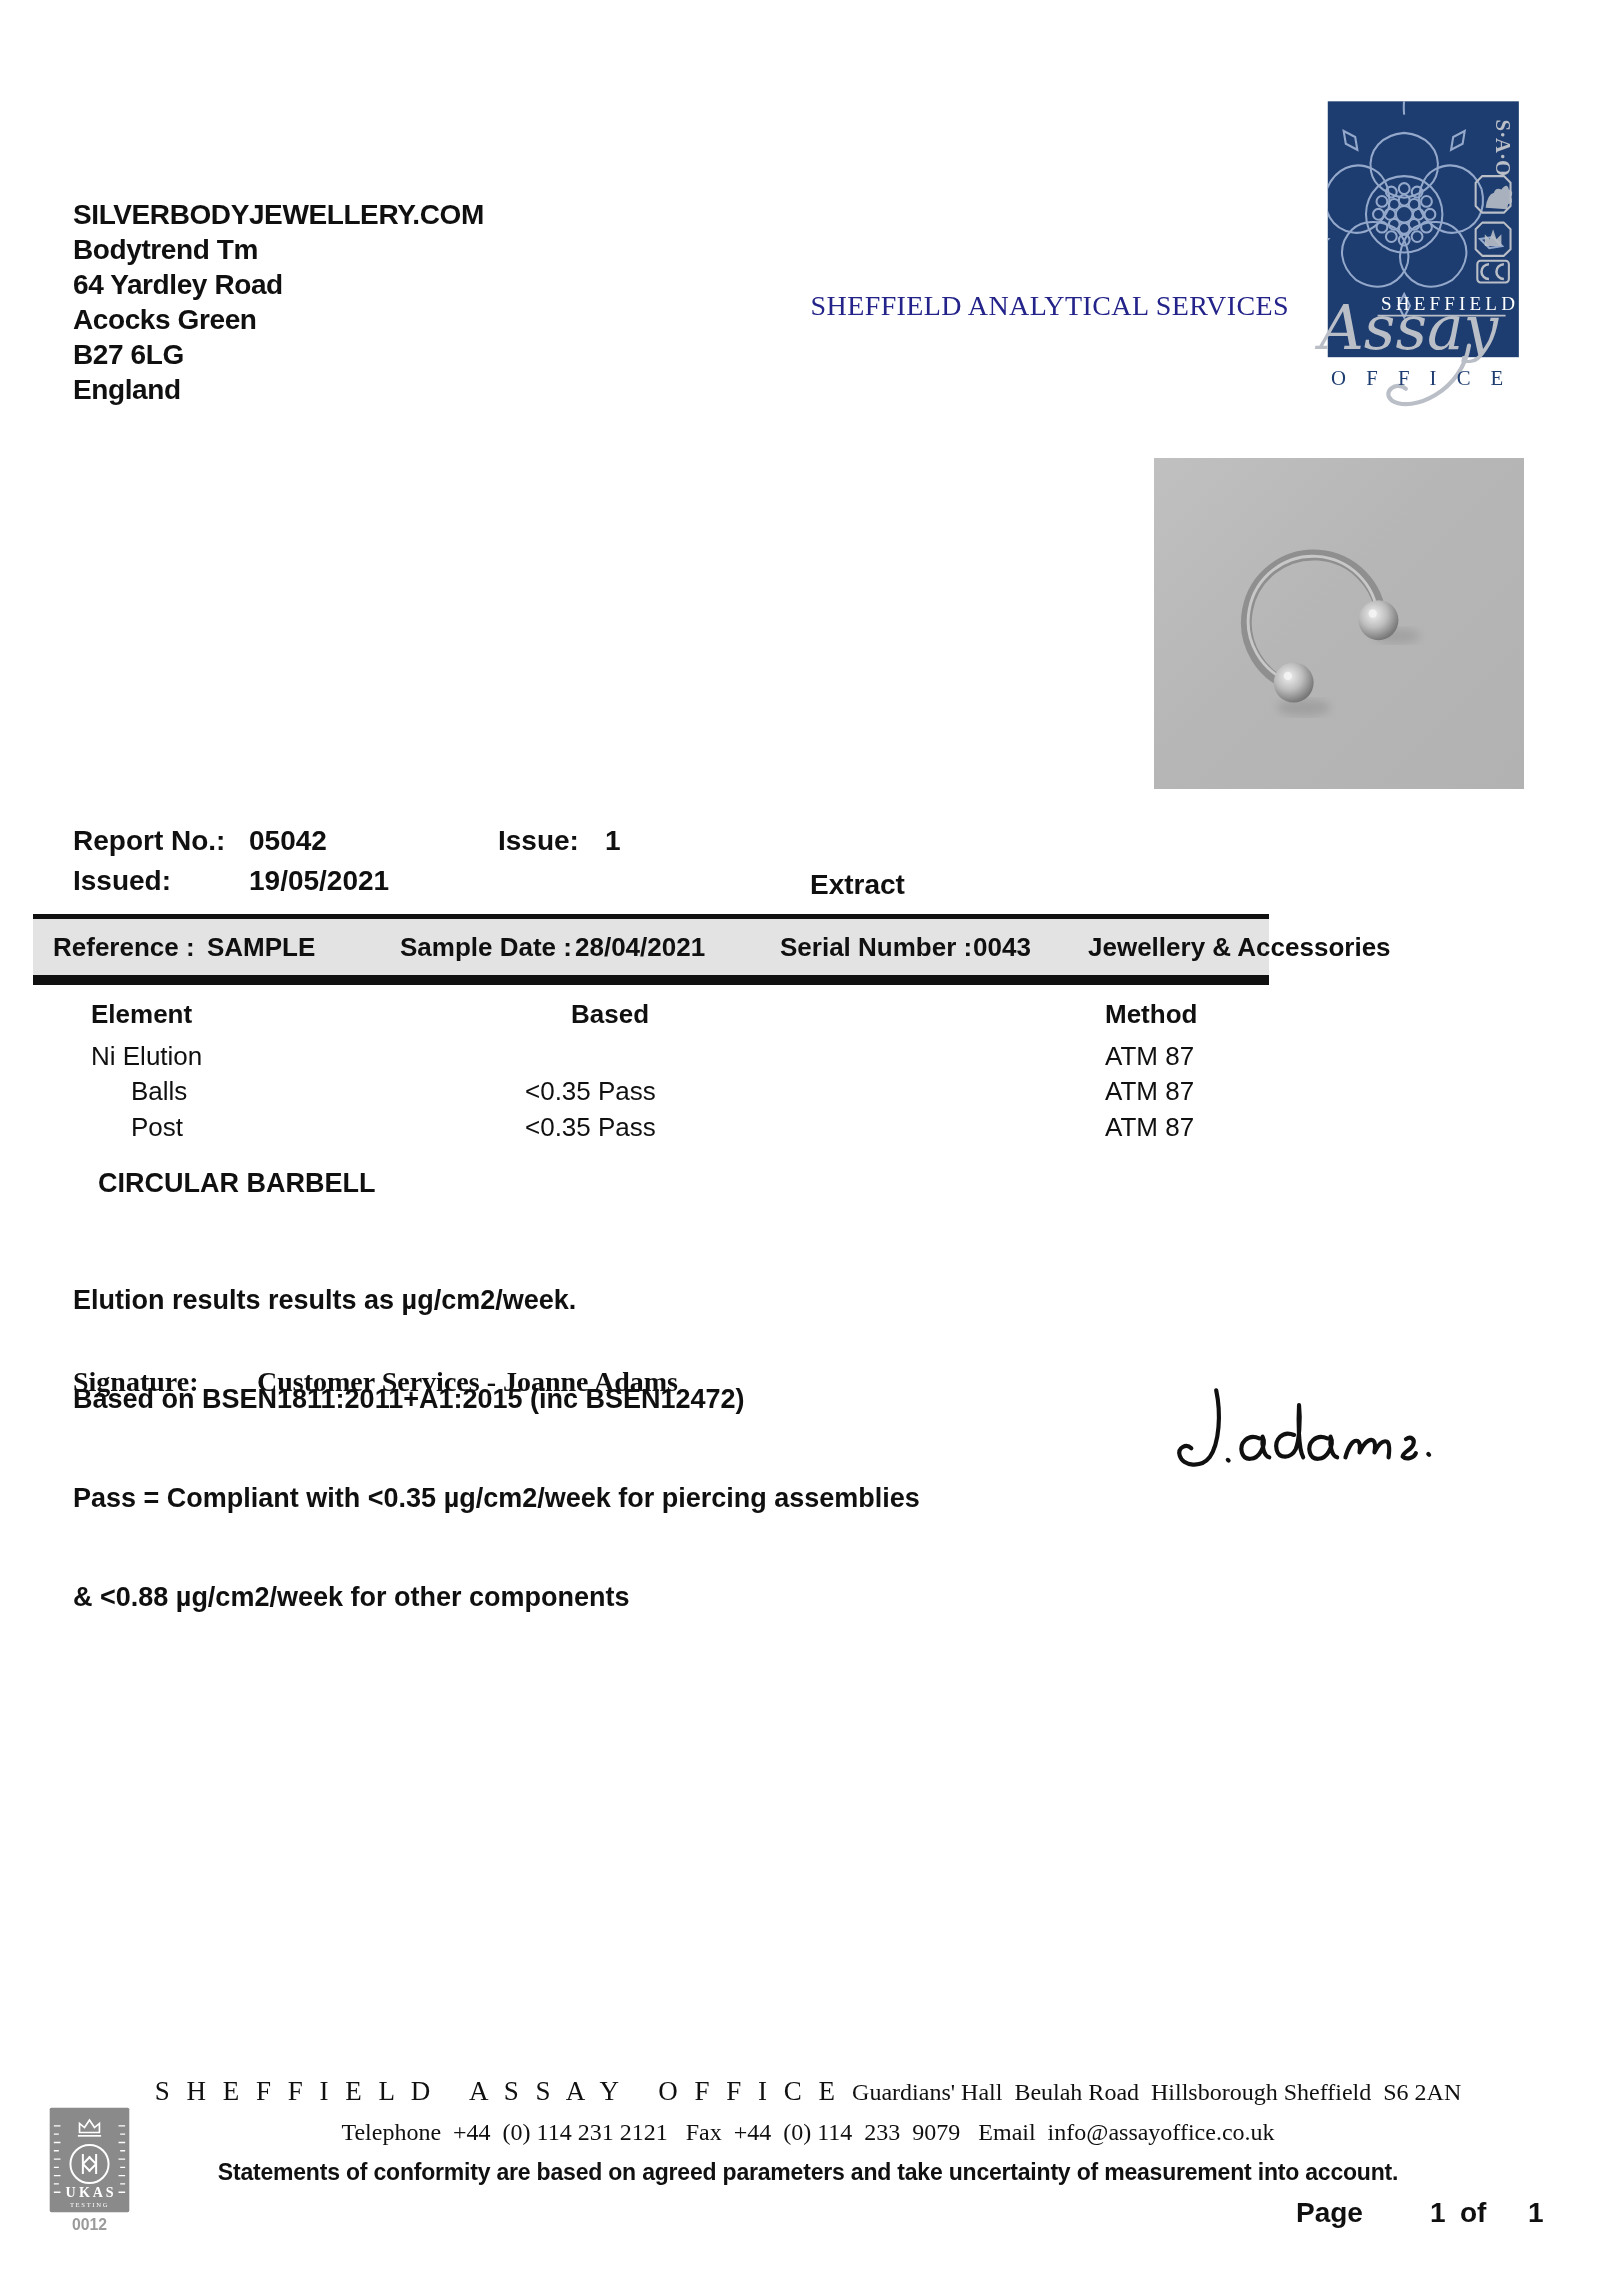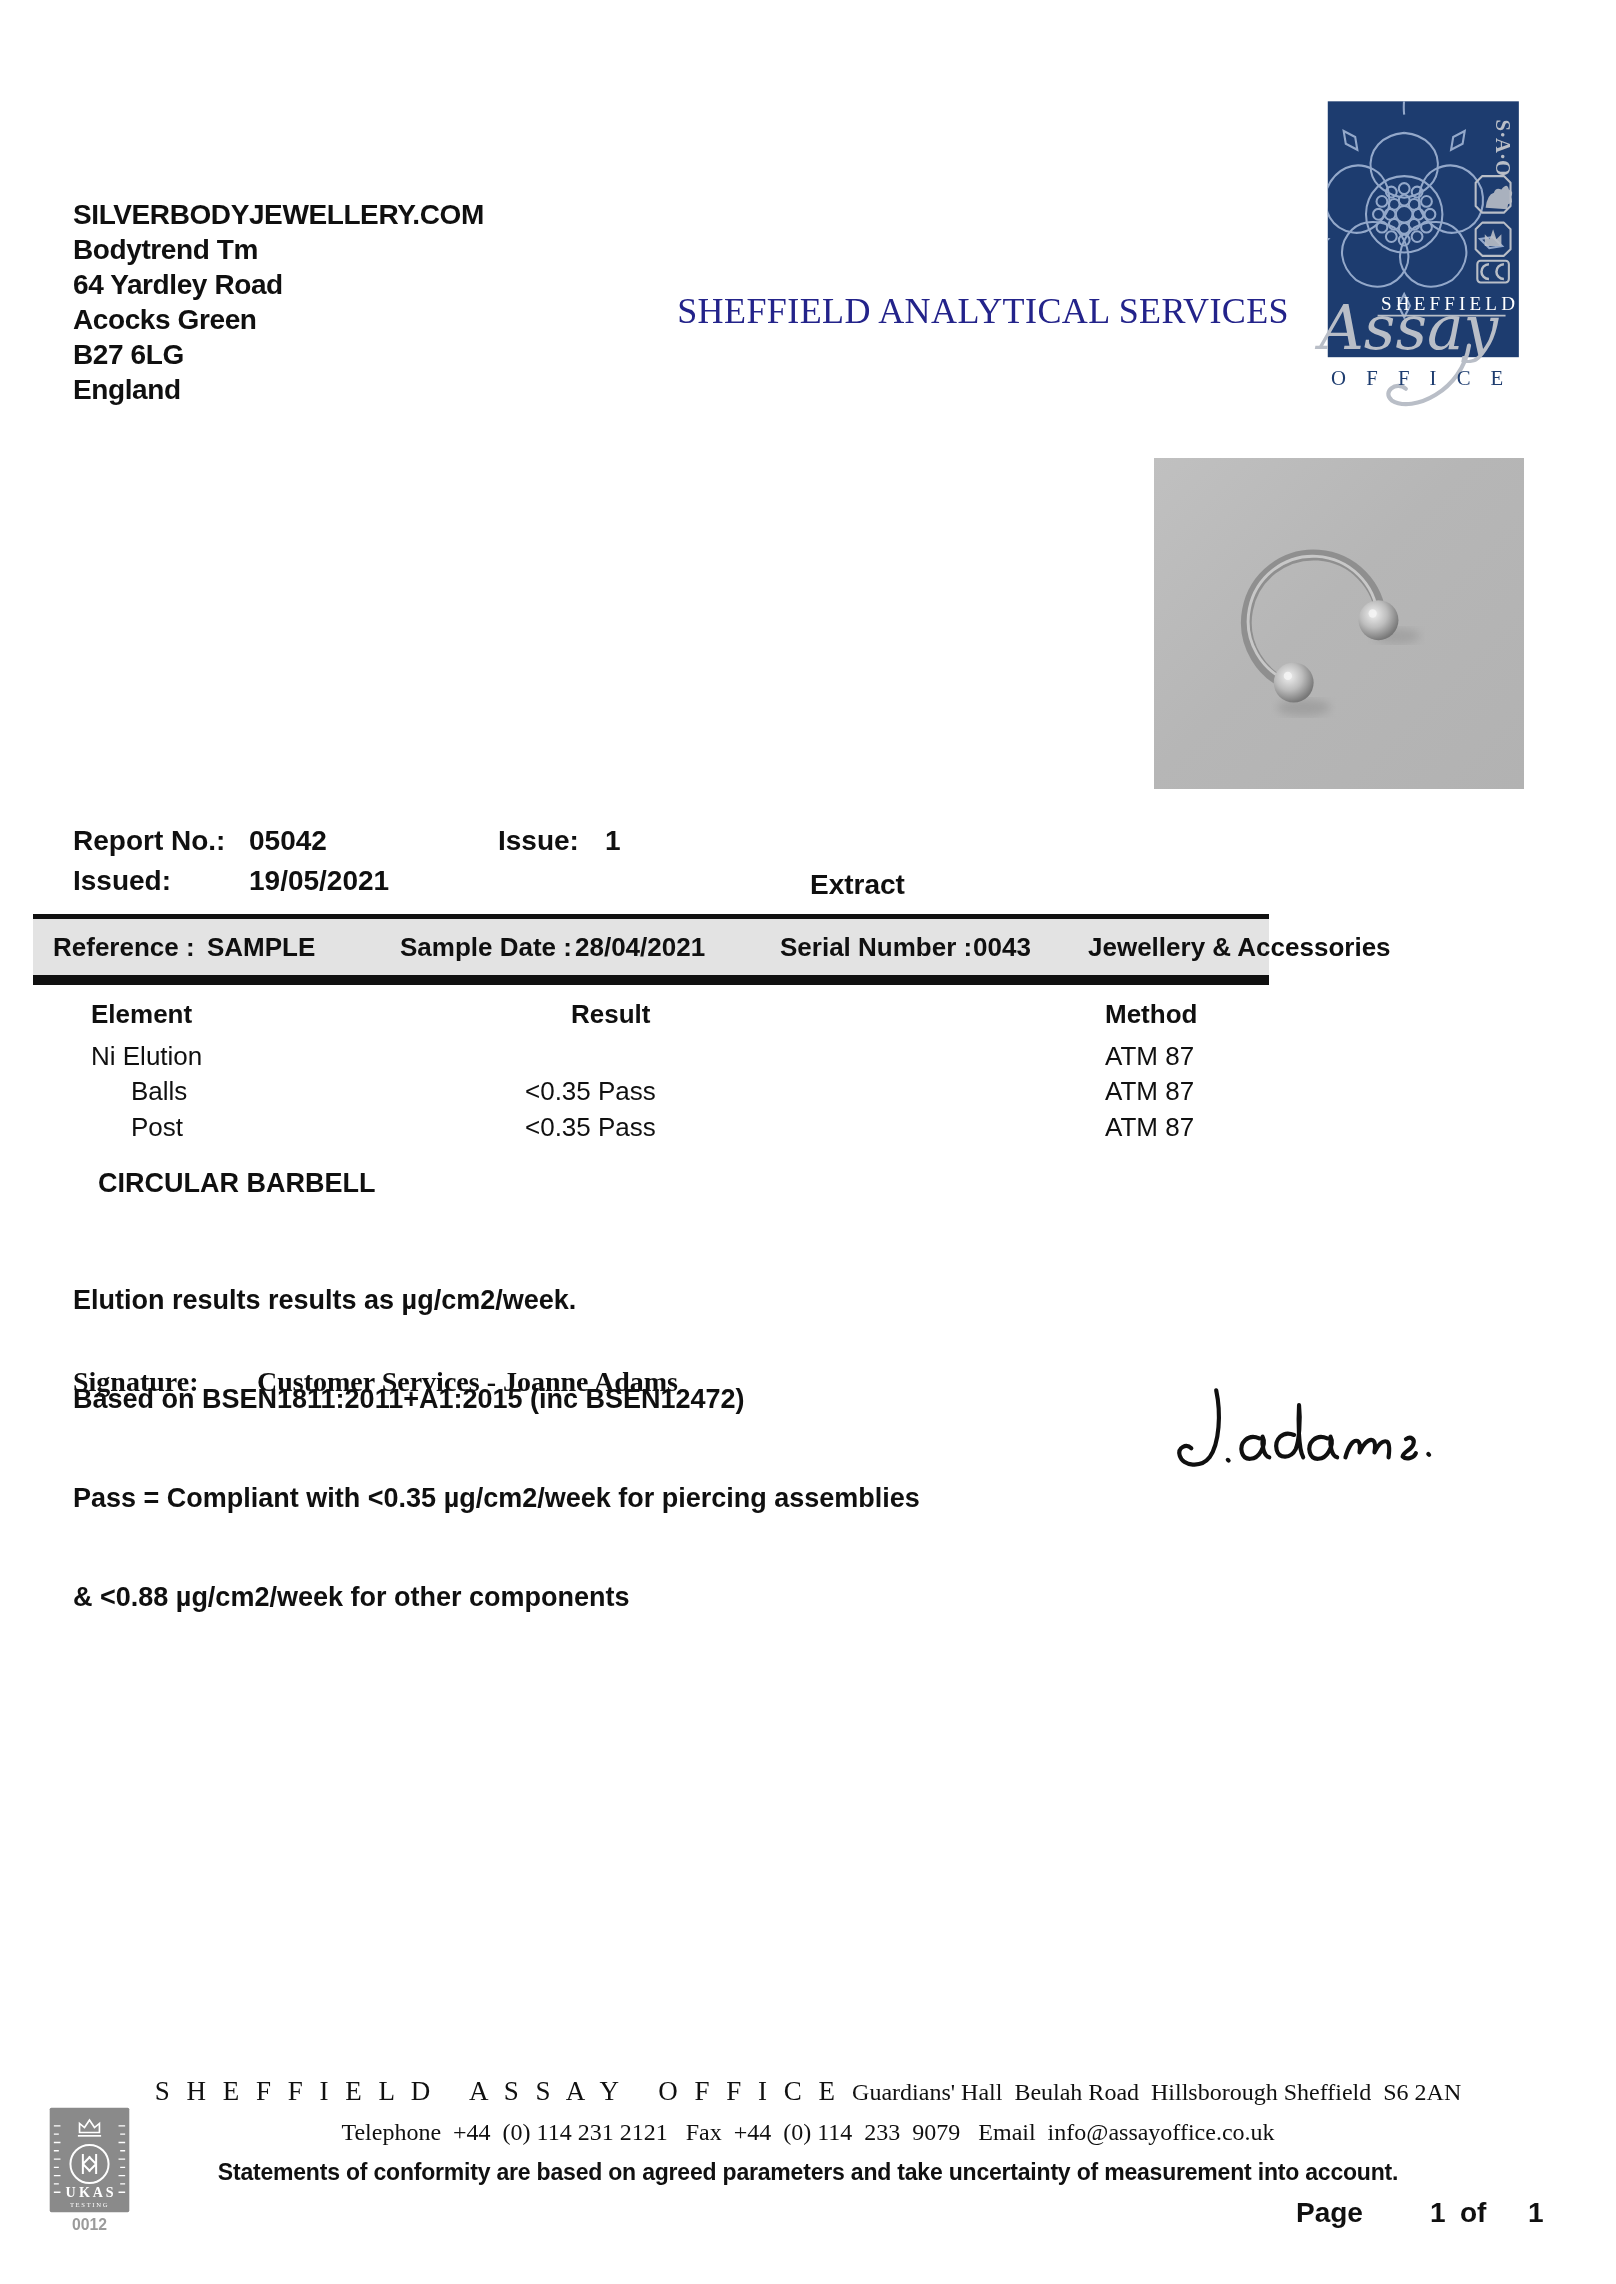--- a/index.html
+++ b/index.html
@@ -1,21 +1,21 @@
 <!DOCTYPE html>
 <html style="font-size:13.3px"><head>
 <meta charset="utf-8">
 <style>
   html,body{margin:0;padding:0;background:#fff;}
   body{width:1616px;height:2284px;position:relative;font-family:"Liberation Sans",sans-serif;color:#101010;overflow:hidden;}
   .abs{position:absolute;}
   .b{font-weight:bold;}
   .sender{left:73px;top:159px;font-size:28px;font-weight:bold;line-height:35px;letter-spacing:-0.4px;margin-top:38px;}
   .hdrblock{left:532px;top:290px;width:757px;text-align:right;}
-  .hdr-title{font-family:"Liberation Serif",serif;font-size:36px;color:#23238a;letter-spacing:0.4px;}
+  .hdr-title{font-family:"Liberation Serif",serif;font-size:28px;color:#23238a;letter-spacing:0.4px;}
   .hdr-sub{font-family:"Liberation Serif",serif;font-size:28px;color:#141414;margin-top:3.3px;}
   .repline{font-size:28px;font-weight:bold;}
   .banner{left:33px;top:914px;width:1236px;height:56px;background:#e3e3e3;border-top:5.8px solid #101010;border-bottom:10.8px solid #101010;font-size:26px;font-weight:bold;}
   .banner span{position:absolute;top:0;line-height:56px;white-space:nowrap;}
   .tbl{font-size:26px;white-space:nowrap;}
   .tblh{font-weight:bold;}
   .notes{left:73px;top:1218px;font-size:27px;font-weight:bold;line-height:33px;white-space:pre;}
   .sig{font-size:28px;font-weight:bold;font-family:Liberation Serif, serif;}
   .footer{left:33px;top:2076px;width:1550px;height:166px;}
   .fl{position:absolute;width:100%;text-align:center;white-space:pre;font-family:"Liberation Serif",serif;}
@@ -147,21 +147,21 @@
   <span style="left:20px;">Reference :</span>
   <span style="left:174px;">SAMPLE</span>
   <span style="left:367px;">Sample Date :</span>
   <span style="left:542px;">28/04/2021</span>
   <span style="left:747px;">Serial Number :</span>
   <span style="left:940px;">0043</span>
   <span style="left:1055px;">Jewellery &amp; Accessories</span>
 </div>
 
 <div class="abs tbl tblh" style="left:91px;top:999px;">Element</div>
-<div class="abs tbl tblh" style="left:571px;top:999px;">Result</div>
+<div class="abs tbl tblh" style="left:571px;top:999px;">Based</div>
 <div class="abs tbl tblh" style="left:1105px;top:999px;">Method</div>
 
 <div class="abs tbl" style="left:91px;top:1041px;">Ni Elution</div>
 <div class="abs tbl" style="left:525px;top:1041px;"></div>
 <div class="abs tbl" style="left:1105px;top:1041px;">ATM 87</div>
 
 <div class="abs tbl" style="left:131px;top:1076px;">Balls</div>
 <div class="abs tbl" style="left:525px;top:1076px;">&lt;0.35 Pass</div>
 <div class="abs tbl" style="left:1105px;top:1076px;">ATM 87</div>
 

